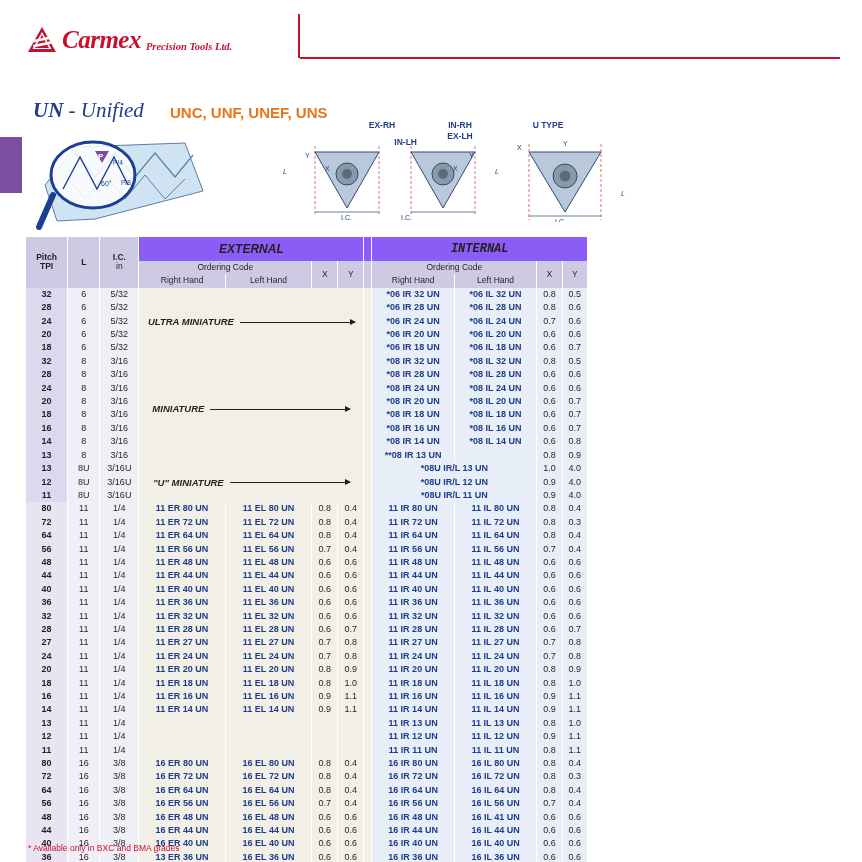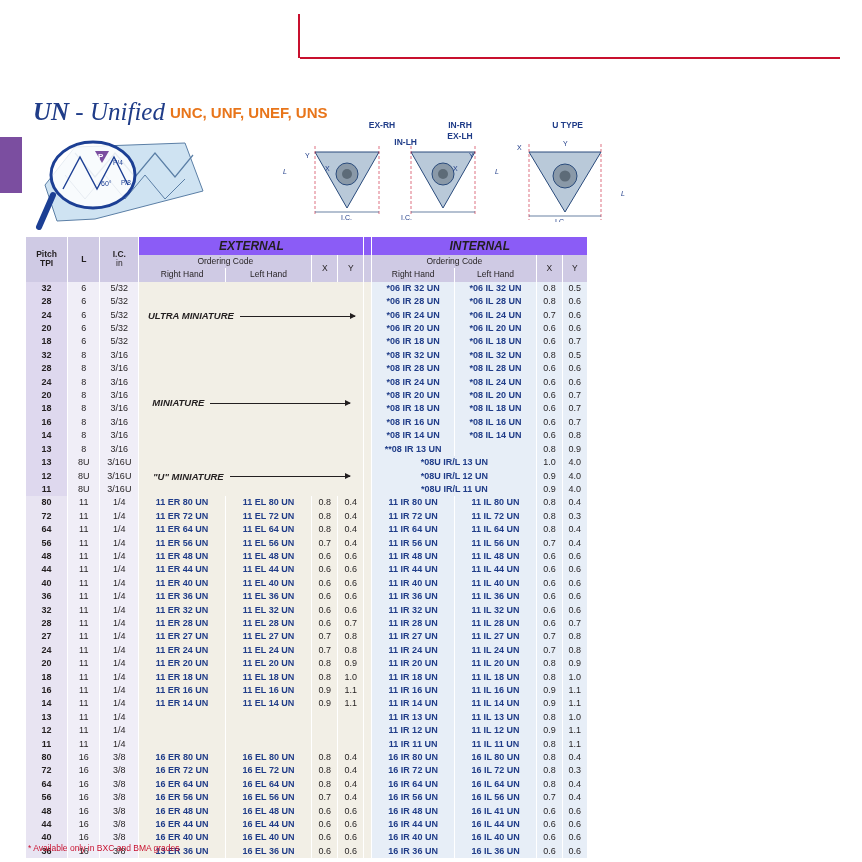--- a/index.html
+++ b/index.html
@@ -43,21 +43,21 @@
     font-size:24px;font-weight:bold;color:#1f3c88;
     font-family:"Liberation Sans", sans-serif;
   }
   
   .side-tab{
     position:absolute;left:0;top:137px;width:22px;height:56px;background:#7b4ea0;
   }
   
   .sec-title{
     position:absolute;left:33px;top:98px;
-    font-size:25px;font-weight:bold;font-style:italic;color:#1f3c88;
+    font-size:21px;font-weight:bold;font-style:italic;color:#1f3c88;
     font-family:"Liberation Serif", serif;
   }
   .sec-title .thin{font-weight:normal;font-style:italic;}
   .sec-sub{
     position:absolute;left:170px;top:104px;
     font-size:15px;font-weight:bold;color:#e8751a;
     font-family:"Liberation Sans", sans-serif;
   }
   
   .diagram{
@@ -107,20 +107,33 @@
   }
   .arrow-line:after{
     content:"";position:absolute;right:-1px;top:-3px;
     border-left:6px solid #231f20;border-top:3.5px solid transparent;border-bottom:3.5px solid transparent;
   }
 </style>
 </head>
 <body>
 
 <div class="header">
+  <div class="logo-wrap">
+    <div class="logo-mark">
+      <svg width="30" height="28" viewBox="0 0 30 28">
+        <polygon points="15,1 29,26 1,26" fill="#c8102e"></polygon>
+        <polygon points="15,6 24.5,23 5.5,23" fill="#ffffff"></polygon>
+        <polygon points="15,9 22,22 8,22" fill="#c8102e"></polygon>
+        <rect x="6" y="12" width="18" height="2.6" fill="#ffffff" transform="rotate(-12 15 13)"></rect>
+        <rect x="6" y="17" width="18" height="2.6" fill="#ffffff" transform="rotate(-12 15 18)"></rect>
+      </svg>
+    </div>
+    <div class="logo-text">Carmex</div>
+    <div class="logo-sub">Precision Tools Ltd.</div>
+  </div>
   <div class="header-vrule"></div>
   <div class="header-rule"></div>
 </div>
 
 <div class="side-tab"></div>
 
 <div class="sec-title">
   <span>UN</span><span class="thin"> - Unified</span>
 </div>
 <div class="sec-sub">UNC, UNF, UNEF, UNS</div>
@@ -164,21 +177,21 @@
     <circle cx="46" cy="34" r="5" fill="#5d6b78"></circle>
     <line x1="14" y1="6" x2="14" y2="74" stroke="#c8102e" stroke-width="0.6" stroke-dasharray="3,2"></line>
     <line x1="78" y1="6" x2="78" y2="74" stroke="#c8102e" stroke-width="0.6" stroke-dasharray="3,2"></line>
     <line x1="14" y1="72" x2="78" y2="72" stroke="#2a4b7c" stroke-width="0.7"></line>
     <text x="4" y="80" font-size="7" fill="#1f3c88" font-family="Liberation Sans, sans-serif">I.C.</text>
     <text x="56" y="31" font-size="7" fill="#1f3c88" font-family="Liberation Sans, sans-serif">X</text>
     <text x="72" y="18" font-size="7" fill="#1f3c88" font-family="Liberation Sans, sans-serif">Y</text>
   </svg>
   <div class="dg-dim" style="left:470px;top:50px;">L</div>
 
-  <div class="dg-label" style="left:488px;top:2px;width:70px;text-align:right;">U  TYPE</div>
+  <div class="dg-label" style="left:488px;top:2px;width:70px;">U  TYPE</div>
   <svg width="130" height="86" style="position:absolute;left:480px;top:18px;">
     <polygon points="24,16 96,16 60,76" fill="#b9c9d9" stroke="#2a4b7c" stroke-width="1"></polygon>
     <circle cx="60" cy="40" r="12" fill="#8a99a8" stroke="#2a4b7c" stroke-width="1"></circle>
     <circle cx="60" cy="40" r="5.5" fill="#5d6b78"></circle>
     <line x1="24" y1="8" x2="24" y2="84" stroke="#c8102e" stroke-width="0.6" stroke-dasharray="3,2"></line>
     <line x1="96" y1="8" x2="96" y2="84" stroke="#c8102e" stroke-width="0.6" stroke-dasharray="3,2"></line>
     <line x1="24" y1="80" x2="96" y2="80" stroke="#2a4b7c" stroke-width="0.7"></line>
     <text x="50" y="88" font-size="7" fill="#1f3c88" font-family="Liberation Sans, sans-serif">I.C.</text>
     <text x="12" y="14" font-size="7" fill="#1f3c88" font-family="Liberation Sans, sans-serif">X</text>
     <text x="58" y="10" font-size="7" fill="#1f3c88" font-family="Liberation Sans, sans-serif">Y</text>
@@ -193,21 +206,21 @@
         <div>Pitch</div>
         <div style="margin-top:-4px;">TPI</div>
       </td>
       <td class="hdr-left" rowspan="3">L</td>
       <td class="hdr-left" rowspan="3">
         <div>I.C.</div>
         <div style="margin-top:-4px;font-weight:normal;">in</div>
       </td>
       <td class="hdr-main" colspan="4" style="height:18px;line-height:18px;">EXTERNAL</td>
       <td class="hdr-main" style="height:18px;"></td>
-      <td class="hdr-main" colspan="4" style="height:18px;line-height:18px;">INTERNAL</td>
+      <td class="hdr-main" colspan="4" style="height:24px;line-height:18px;font-family:Liberation Mono, monospace;">INTERNAL</td>
     </tr>
     <tr>
       <td class="hdr-sub" colspan="2">Ordering Code</td>
       <td class="hdr-sub" rowspan="2">X</td>
       <td class="hdr-sub" rowspan="2">Y</td>
       <td class="hdr-sub" rowspan="2"></td>
       <td class="hdr-sub" colspan="2">Ordering Code</td>
       <td class="hdr-sub" rowspan="2">X</td>
       <td class="hdr-sub" rowspan="2">Y</td>
     </tr>

